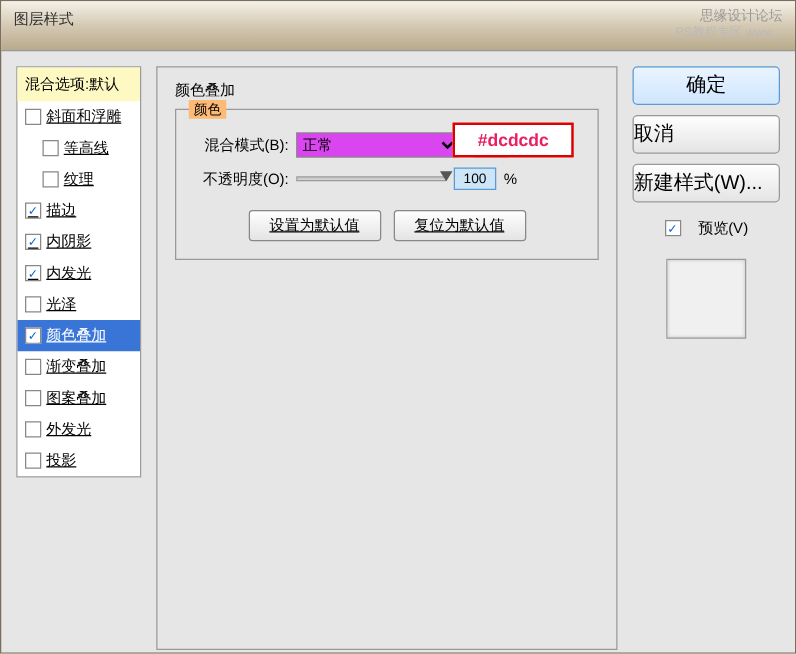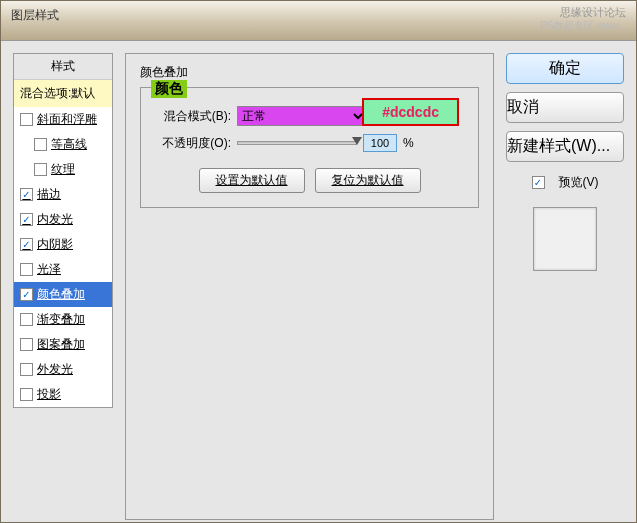--- a/index.html
+++ b/index.html
@@ -14,22 +14,22 @@
 .styles-header { background: #e6e6e6; border-bottom: 1px solid #ccc; padding: 4px 6px; text-align: center; }
 .styles-default { padding: 5px 6px; background: #fef9c3; }
 .style-item { padding: 4px 6px; display: flex; align-items: center; gap: 4px; cursor: pointer; text-decoration: underline; }
 .style-item.selected { background: #3875d7; color: #fff; }
 .style-item.indent { padding-left: 20px; }
 .checkbox { width: 13px; height: 13px; border: 1px solid #888; background: #fff; display: inline-flex; align-items: center; justify-content: center; font-size: 10px; color: #0066cc; }
 .checkbox.checked::before { content: "✓"; }
 .center-panel { flex: 1; border: 1px solid #999; background: #e6e6e6; padding: 10px 14px; position: relative; }
 .section-title { font-size: 12px; margin-bottom: 6px; }
 .fieldset { border: 1px solid #999; padding: 10px 12px 14px; position: relative; }
-.fieldset-label { position: absolute; top: -8px; left: 10px; background: #84cc16; padding: 0 4px; font-size: 14px; font-weight: bold; }
-.annotation { position: absolute; top: 44px; right: 34px; border: 2px solid #d00; padding: 4px 18px; color: #e91e63; font-size: 14px; font-weight: bold; background: #86efac; z-index: 10; }
+.fieldset-label { position: absolute; top: -8px; left: 10px; background: #fdba74; padding: 0 4px; font-size: 11px; }
+.annotation { position: absolute; top: 44px; right: 34px; border: 2px solid #d00; padding: 4px 18px; color: #e91e63; font-size: 14px; font-weight: bold; background: #ffffff; z-index: 10; }
 .form-row { display: flex; align-items: center; gap: 6px; margin: 8px 0; }
 .form-row label { min-width: 78px; text-align: right; }
 select { width: 130px; height: 20px; border: 1px solid #888; background: #d946ef; font-size: 12px; }
 .color-swatch { width: 28px; height: 20px; border: 1px solid #888; background: #dcdcdc; margin-left: 6px; }
 .slider { width: 120px; height: 4px; background: linear-gradient(to bottom, #bbb, #ddd); border: 1px solid #999; position: relative; display: inline-block; }
 .slider-thumb { position: absolute; right: -6px; top: -5px; width: 0; height: 0; border-left: 5px solid transparent; border-right: 5px solid transparent; border-top: 8px solid #555; }
 input[type="text"] { width: 34px; height: 18px; border: 1px solid #5b9bd5; background: #cde6f7; text-align: center; font-size: 11px; }
 .btn-row { display: flex; gap: 10px; justify-content: center; margin-top: 16px; text-decoration: underline; }
 .btn { background: linear-gradient(to bottom, #fefefe, #e4e4e4); border: 1px solid #888; border-radius: 3px; padding: 3px 16px; font-size: 12px; cursor: pointer; }
 .right-panel { width: 118px; display: flex; flex-direction: column; gap: 8px; }
@@ -43,46 +43,45 @@
 
 <div class="window">
   <div class="watermark">思缘设计论坛</div>
   <div class="watermark-sub">PS教程专区 www...</div>
   <div class="titlebar">图层样式</div>
 
   <div class="content">
 
     <div class="left-panel">
       <div class="styles-box">
-        <div class="styles-header">样式</div>
         <div class="styles-default">混合选项:默认</div>
         <div id="style-items">
             <div class="style-item">
               <span class="checkbox"></span>
               <span>斜面和浮雕</span>
             </div>
             <div class="style-item indent">
               <span class="checkbox"></span>
               <span>等高线</span>
             </div>
             <div class="style-item indent">
               <span class="checkbox"></span>
               <span>纹理</span>
             </div>
             <div class="style-item">
               <span class="checkbox checked"></span>
               <span>描边</span>
             </div>
             <div class="style-item">
               <span class="checkbox checked"></span>
-              <span>内发光</span>
+              <span>内阴影</span>
             </div>
             <div class="style-item">
               <span class="checkbox checked"></span>
-              <span>内阴影</span>
+              <span>内发光</span>
             </div>
             <div class="style-item">
               <span class="checkbox"></span>
               <span>光泽</span>
             </div>
             <div class="style-item selected">
               <span class="checkbox checked"></span>
               <span>颜色叠加</span>
             </div>
             <div class="style-item">

